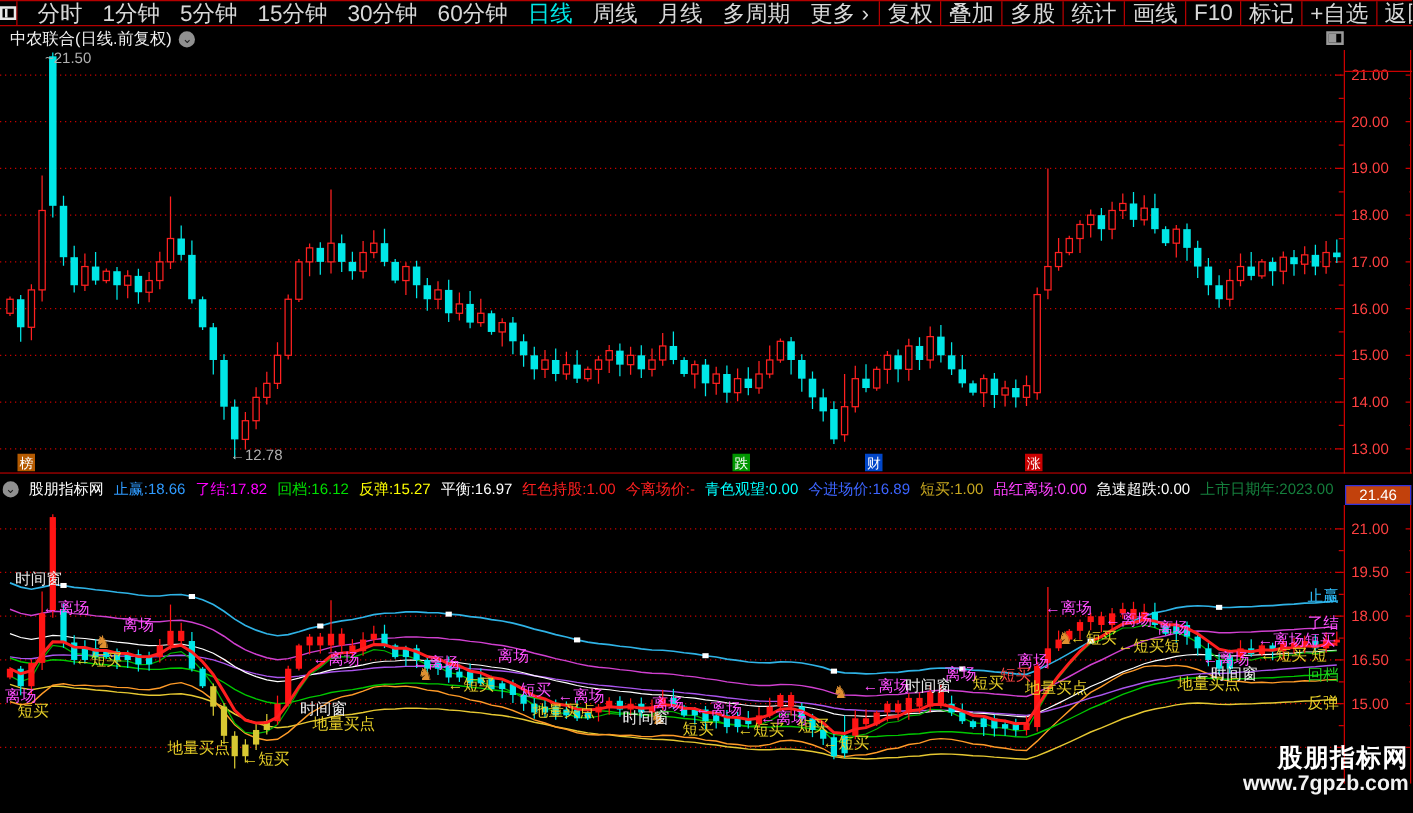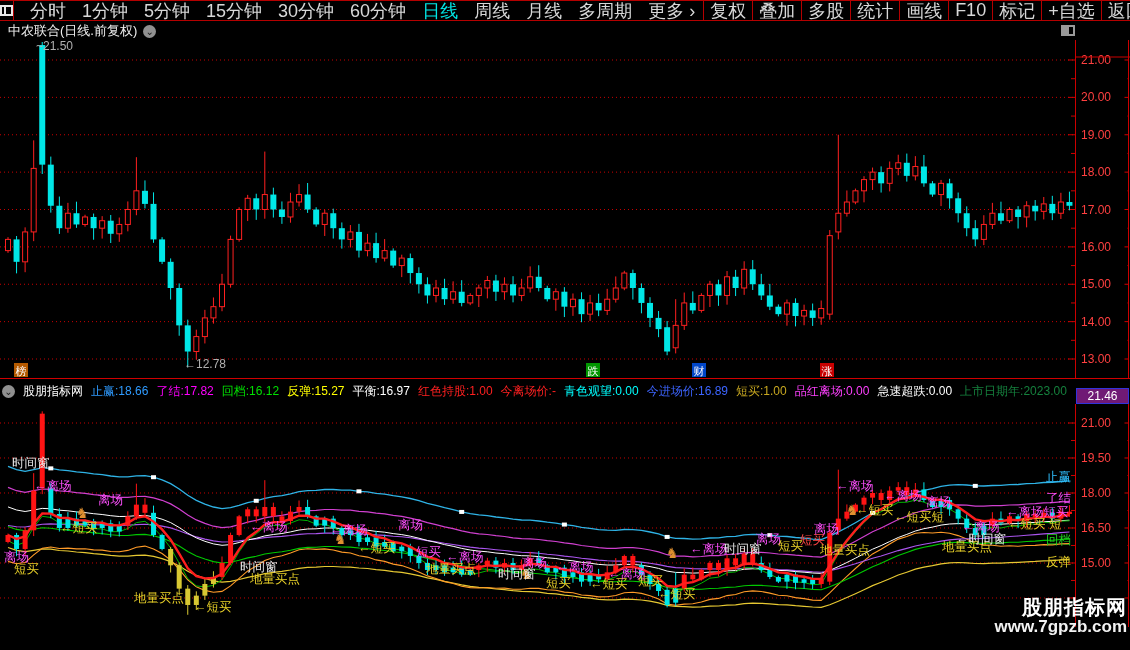--- a/index.html
+++ b/index.html
@@ -29,21 +29,21 @@
   .corner-icon { position:absolute; left:1061px; top:25px; width:14px; height:11px; border:2px solid #9a9a9a; }
   .corner-icon i { display:block; width:6px; height:100%; background:#9a9a9a; }
 
   svg { position:absolute; left:0; display:block; }
 
   
   .ind-header { position:absolute; left:2px; top:381px; width:1072px; height:21px;
     display:flex; align-items:center; gap:8px; font-size:12px; white-space:nowrap; overflow:hidden; }
   .ind-header .src { color:#fff; }
   .price-badge { position:absolute; left:1076px; top:388px; width:53px; height:16px;
-    background:#701a75; border:1px solid #3232dc; color:#fff; font-size:12px; line-height:14px; text-align:center; }
+    background:#c2410c; border:1px solid #3232dc; color:#fff; font-size:12px; line-height:14px; text-align:center; }
 
   
   .xaxis { position:absolute; left:0; top:627px; width:1118px; height:21px;margin-top:28px; }
 
   
   .watermark { position:absolute; right:3px; top:596px; text-align:right; z-index:9; line-height:1.1;
     color:#fff; pointer-events:none; }
   .watermark .l1 { font-size:20px; font-weight:bold; letter-spacing:1px; }
   .watermark .l2 { font-size:17px; font-weight:bold; color:#f2f2f2; }
 </style>

